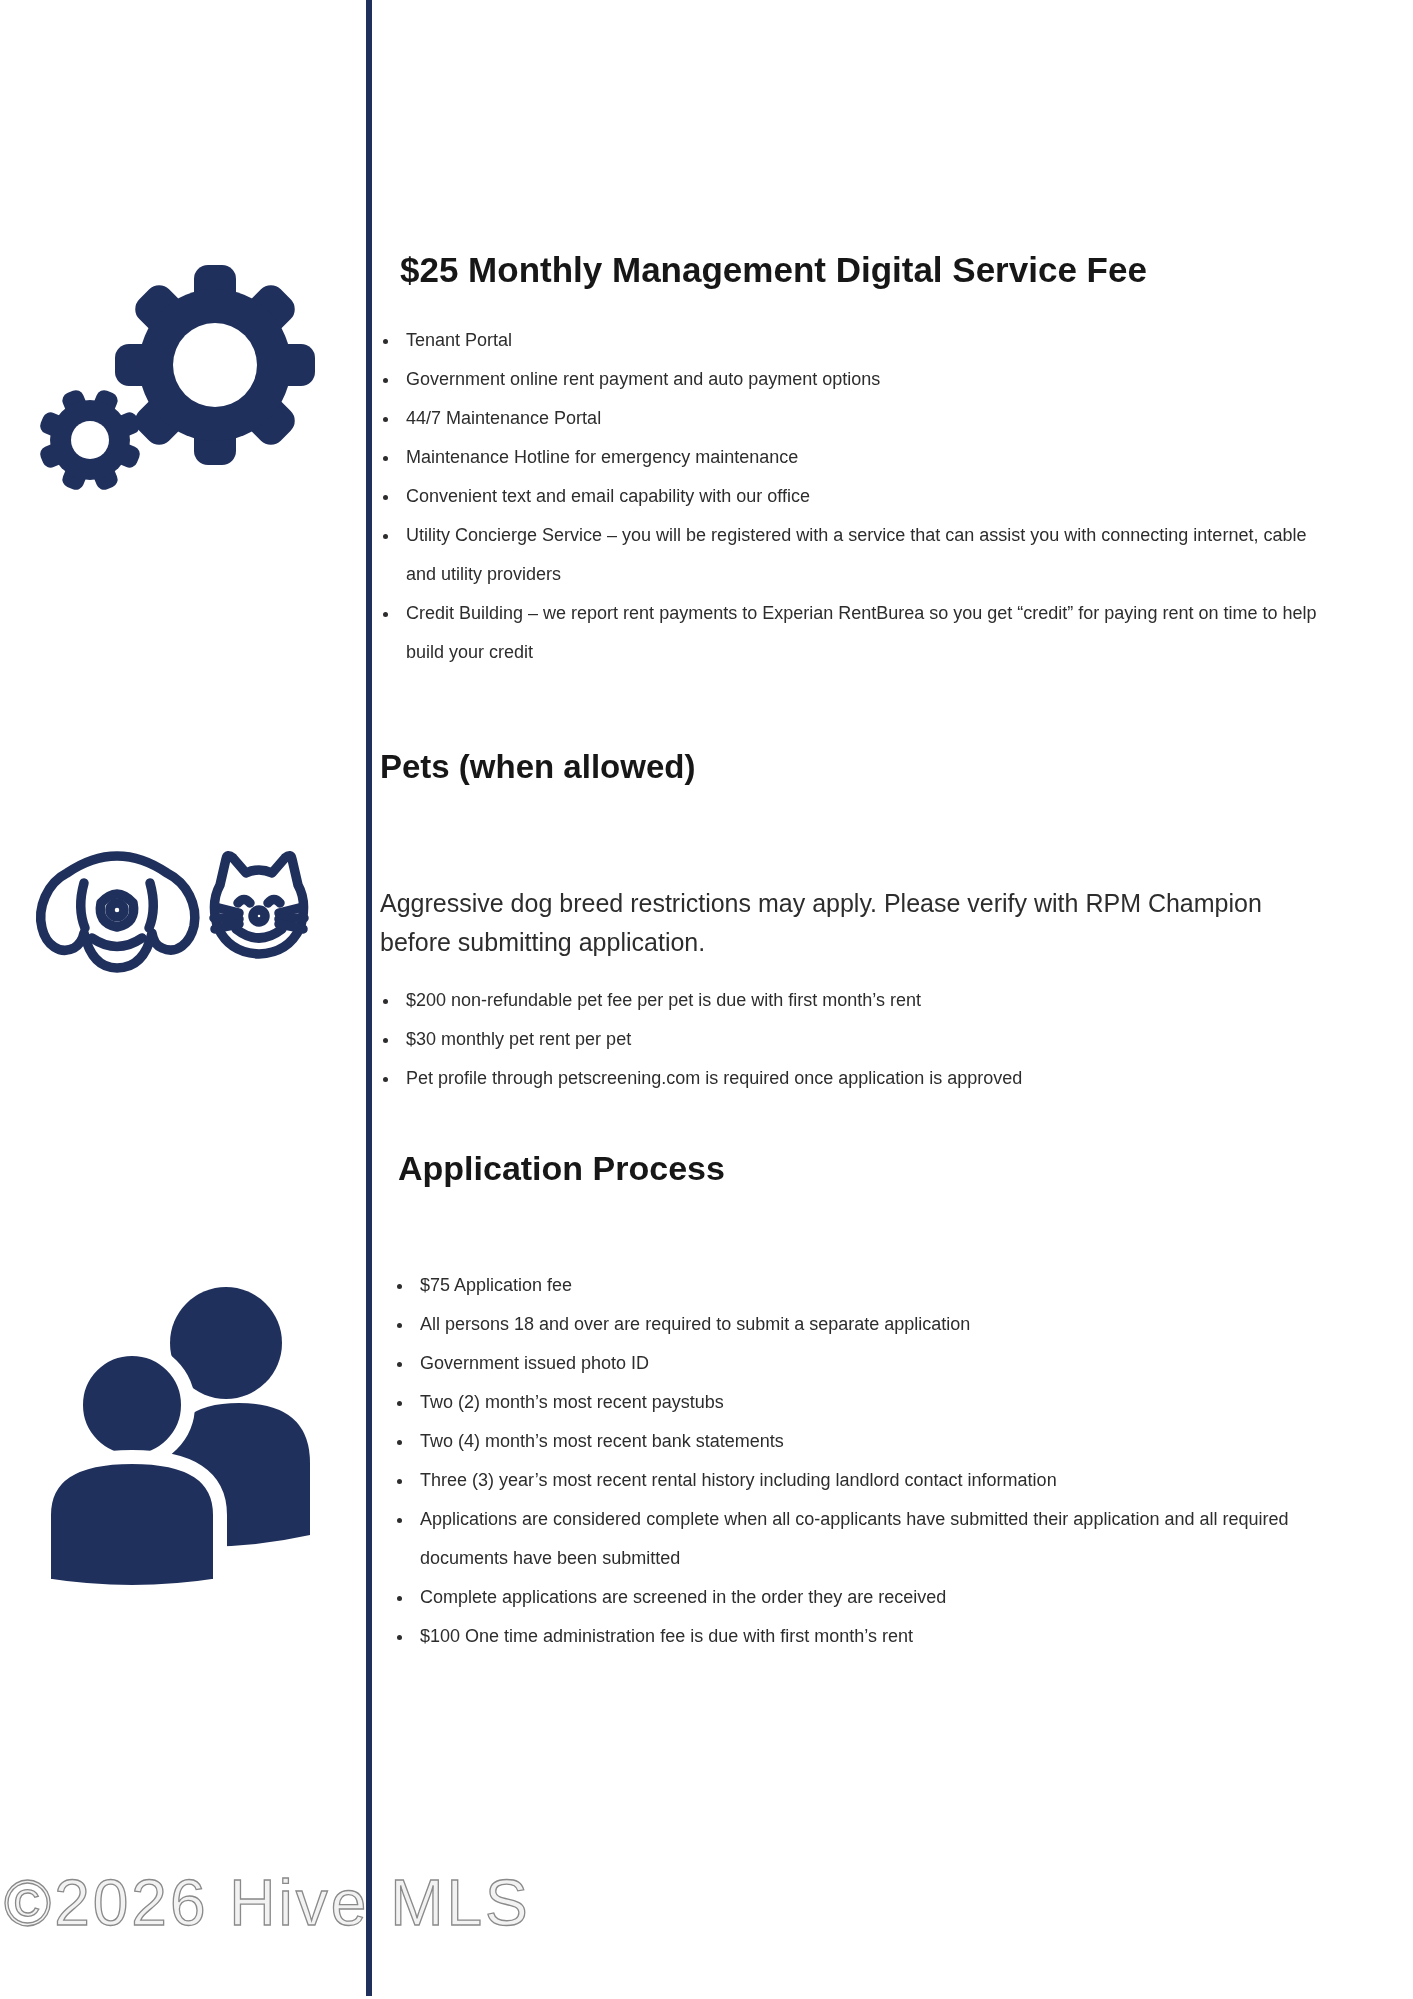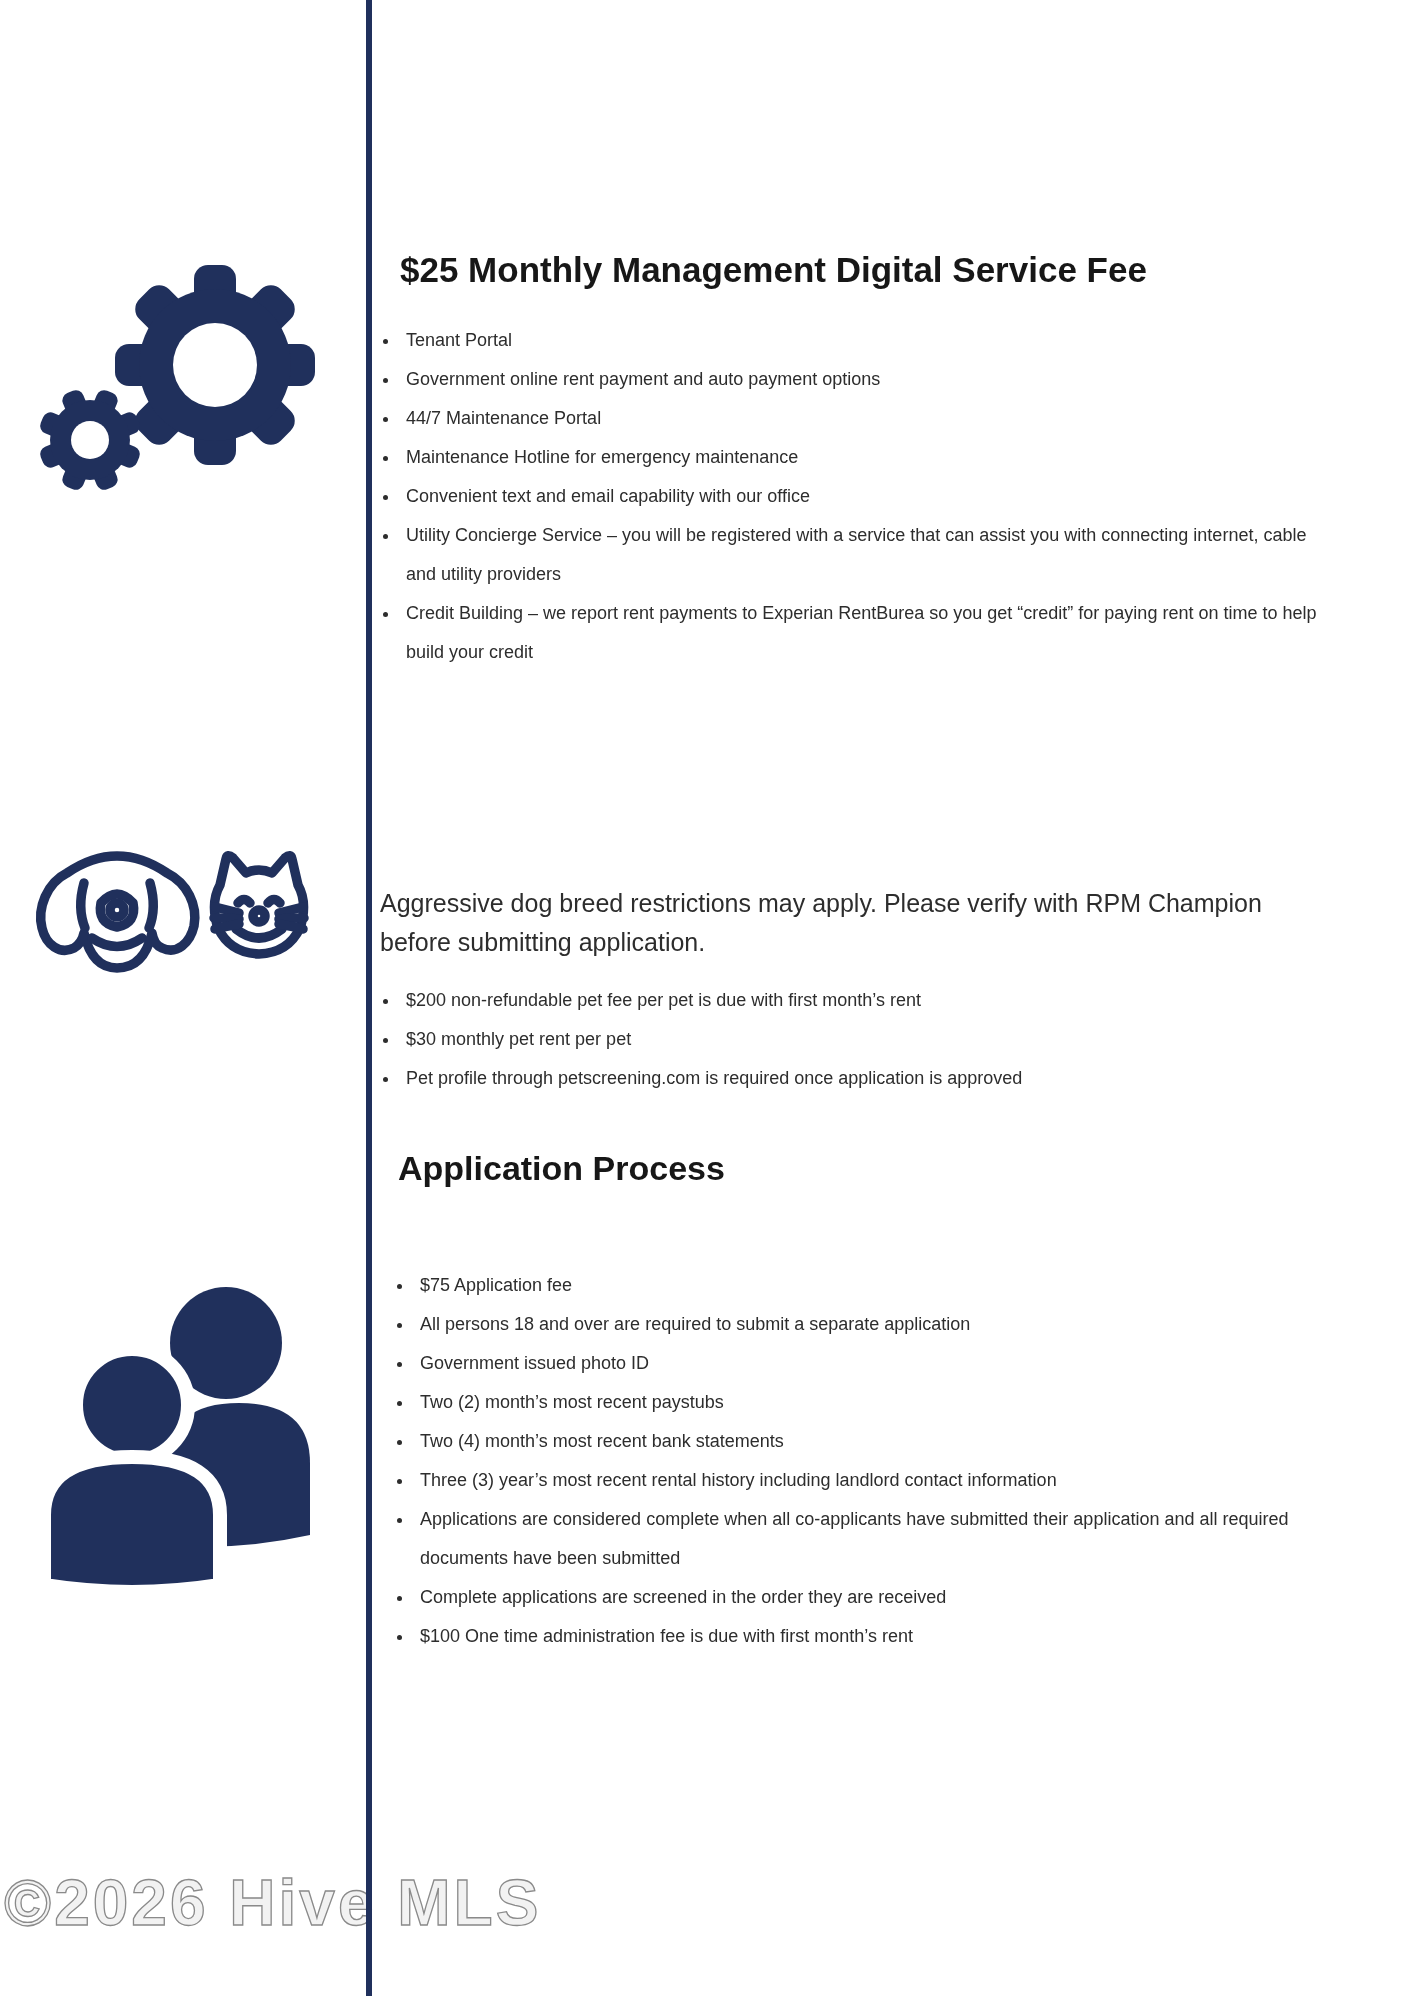--- a/index.html
+++ b/index.html
@@ -40,21 +40,21 @@
     position:absolute;margin:0;list-style:disc outside;
     font-size:18px;line-height:39px;padding-left:22px;
   }
   ul.blist li{margin:0;padding-left:6px;}
   #list-service{left:378px;top:321px;width:948px;}
   #list-pets{left:378px;top:981px;width:940px;}
   #list-app{left:392px;top:1266px;width:912px;}
 
   .watermark{
     position:absolute;left:4px;top:1866px;z-index:4;
-    font-size:64px;font-weight:700;letter-spacing:3px;
+    font-size:64px;font-weight:400;letter-spacing:3px;
     color:var(--watermark-fill);
     -webkit-text-stroke:1.3px var(--watermark-stroke);
   }
   svg .stroke-ico{fill:none;stroke:var(--navy);stroke-width:9.5;stroke-linecap:round;stroke-linejoin:round;}
 </style>
 </head>
 <body>
 
 <div class="divider"></div>
 
@@ -123,20 +123,21 @@
     <li>Tenant Portal</li>
     <li>Government online rent payment and auto payment options</li>
     <li>44/7 Maintenance Portal</li>
     <li>Maintenance Hotline for emergency maintenance</li>
     <li>Convenient text and email capability with our office</li>
     <li>Utility Concierge Service – you will be registered with a service that can assist you with connecting internet, cable and utility providers</li>
     <li>Credit Building – we report rent payments to Experian RentBurea so you get “credit” for paying rent on time to help build your credit</li>
   </ul>
 
 <h2 class="h-pets">
+  <span style="display:block">Pets (when allowed)</span>
 </h2>
 <p class="para">Aggressive dog breed restrictions may apply. Please verify with RPM Champion before submitting application.</p>
 <ul class="blist" id="list-pets">
     <li>$200 non-refundable pet fee per pet is due with first month’s rent</li>
     <li>$30 monthly pet rent per pet</li>
     <li>Pet profile through petscreening.com is required once application is approved</li>
   </ul>
 
 <h2 class="h-app">Application Process</h2>
 <ul class="blist" id="list-app">

